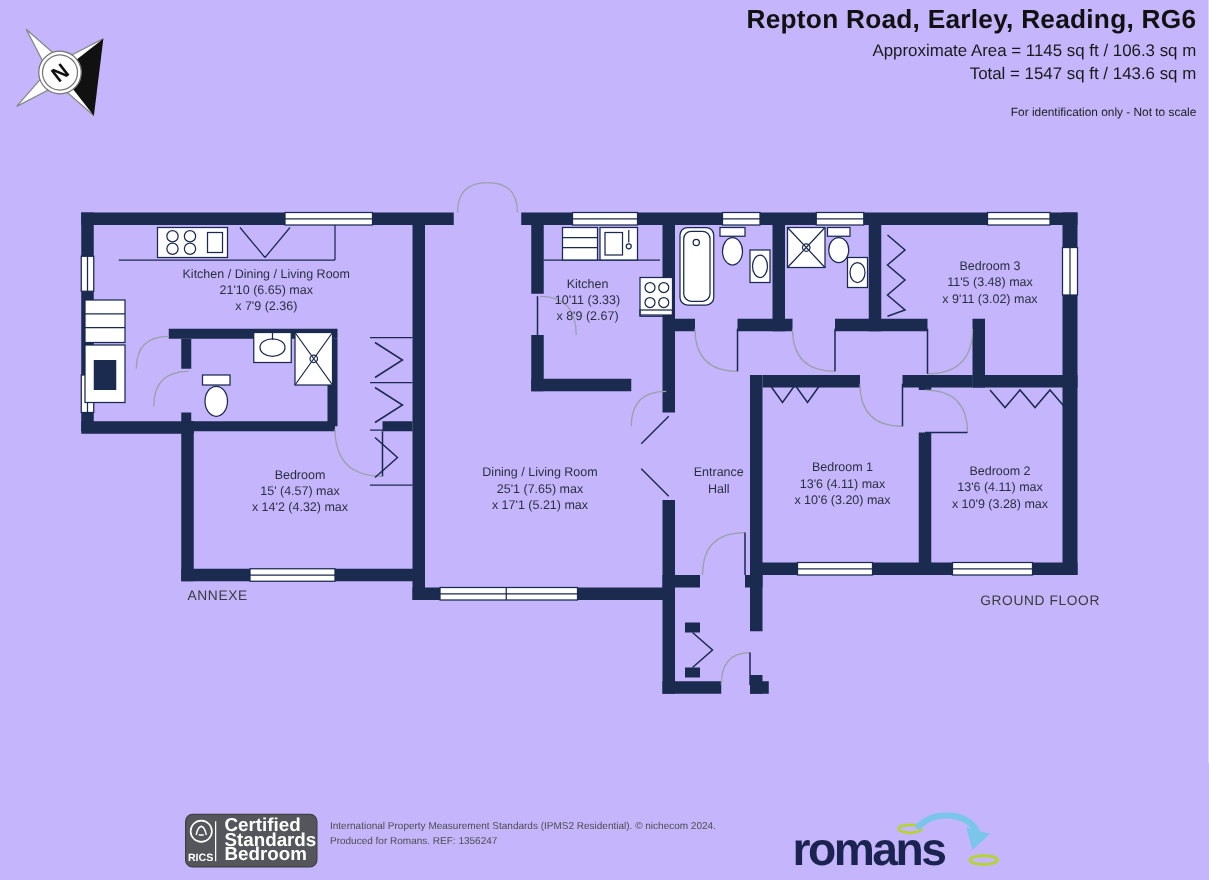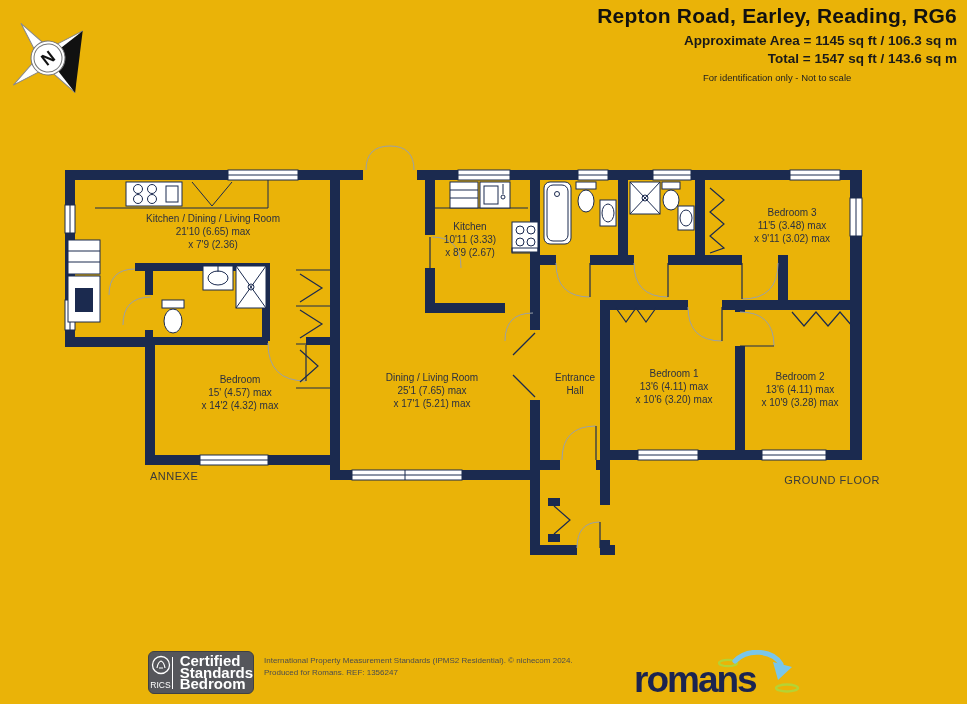--- a/index.html
+++ b/index.html
@@ -1,43 +1,43 @@
 <!DOCTYPE html>
 <html><head>
 <meta charset="utf-8">
 <style>
   html,body{margin:0;padding:0;background:#fff;}
-  #page{position:relative;width:967px;height:704px;background:#eab308;
+  #page{position:relative;width:967px;height:704px;background:#c4b5fd;
         font-family:"Liberation Sans",sans-serif;overflow:hidden;}
 
   
   .hdr{position:absolute;top:4px;right:10px;text-align:right;color:#111;}
   .hdr .title{font-size:21px;font-weight:bold;letter-spacing:.2px;margin-bottom:4px;}
-  .hdr .area{font-size:13.5px;font-weight:700;line-height:18px;color:#1a1a1a;}
-  .hdr .note{font-size:9.5px;margin-top:4px;color:#222;text-align:center;}
+  .hdr .area{font-size:13.5px;font-weight:400;line-height:18px;color:#1a1a1a;}
+  .hdr .note{font-size:9.5px;margin-top:17px;color:#222;}
 
   
   svg.plan{position:absolute;left:0;top:0;}
   .wall{fill:#1B2A4F;}
   .fx{stroke:#1B2A4F;stroke-width:1;fill:#fff;}
   .fxl{stroke:#1B2A4F;stroke-width:1;fill:none;}
   .arc{stroke:#9aa0a8;stroke-width:1;fill:none;}
   .leaf{stroke:#1B2A4F;stroke-width:1.2;fill:none;}
   .zig{stroke:#1B2A4F;stroke-width:1.2;fill:none;}
   .win{fill:#fff;stroke:#1B2A4F;stroke-width:1;}
   .winline{stroke:#1B2A4F;stroke-width:1;}
   .rlabel{font-size:10px;fill:#2b3040;text-anchor:middle;}
   .flabel{font-size:11px;fill:#3a3a3a;letter-spacing:.5px;}
 
   
   .badge{position:absolute;left:148px;top:651px;width:106px;height:43px;
          background:#55565b;border:1.5px solid #3f4043;border-radius:6px;
          display:flex;align-items:center;color:#fff;box-sizing:border-box;}
   .badge .lcell{width:36px;text-align:center;}
-  .badge .lcell .rics{font-size:8.5px;font-weight:normal;margin-top:1px;}
+  .badge .lcell .rics{font-size:8.5px;font-weight:bold;margin-top:1px;}
   .badge .div{width:1px;height:32px;background:#fff;}
   .badge .rcell{padding-left:7px;font-size:15px;font-weight:bold;line-height:11.5px;}
   .disc{position:absolute;left:264px;top:655px;font-size:8px;line-height:11.5px;color:#4d4d4d;}
   .logo{position:absolute;left:632px;top:650px;}
 </style>
 </head>
 <body>
 
 <div id="page">
 

